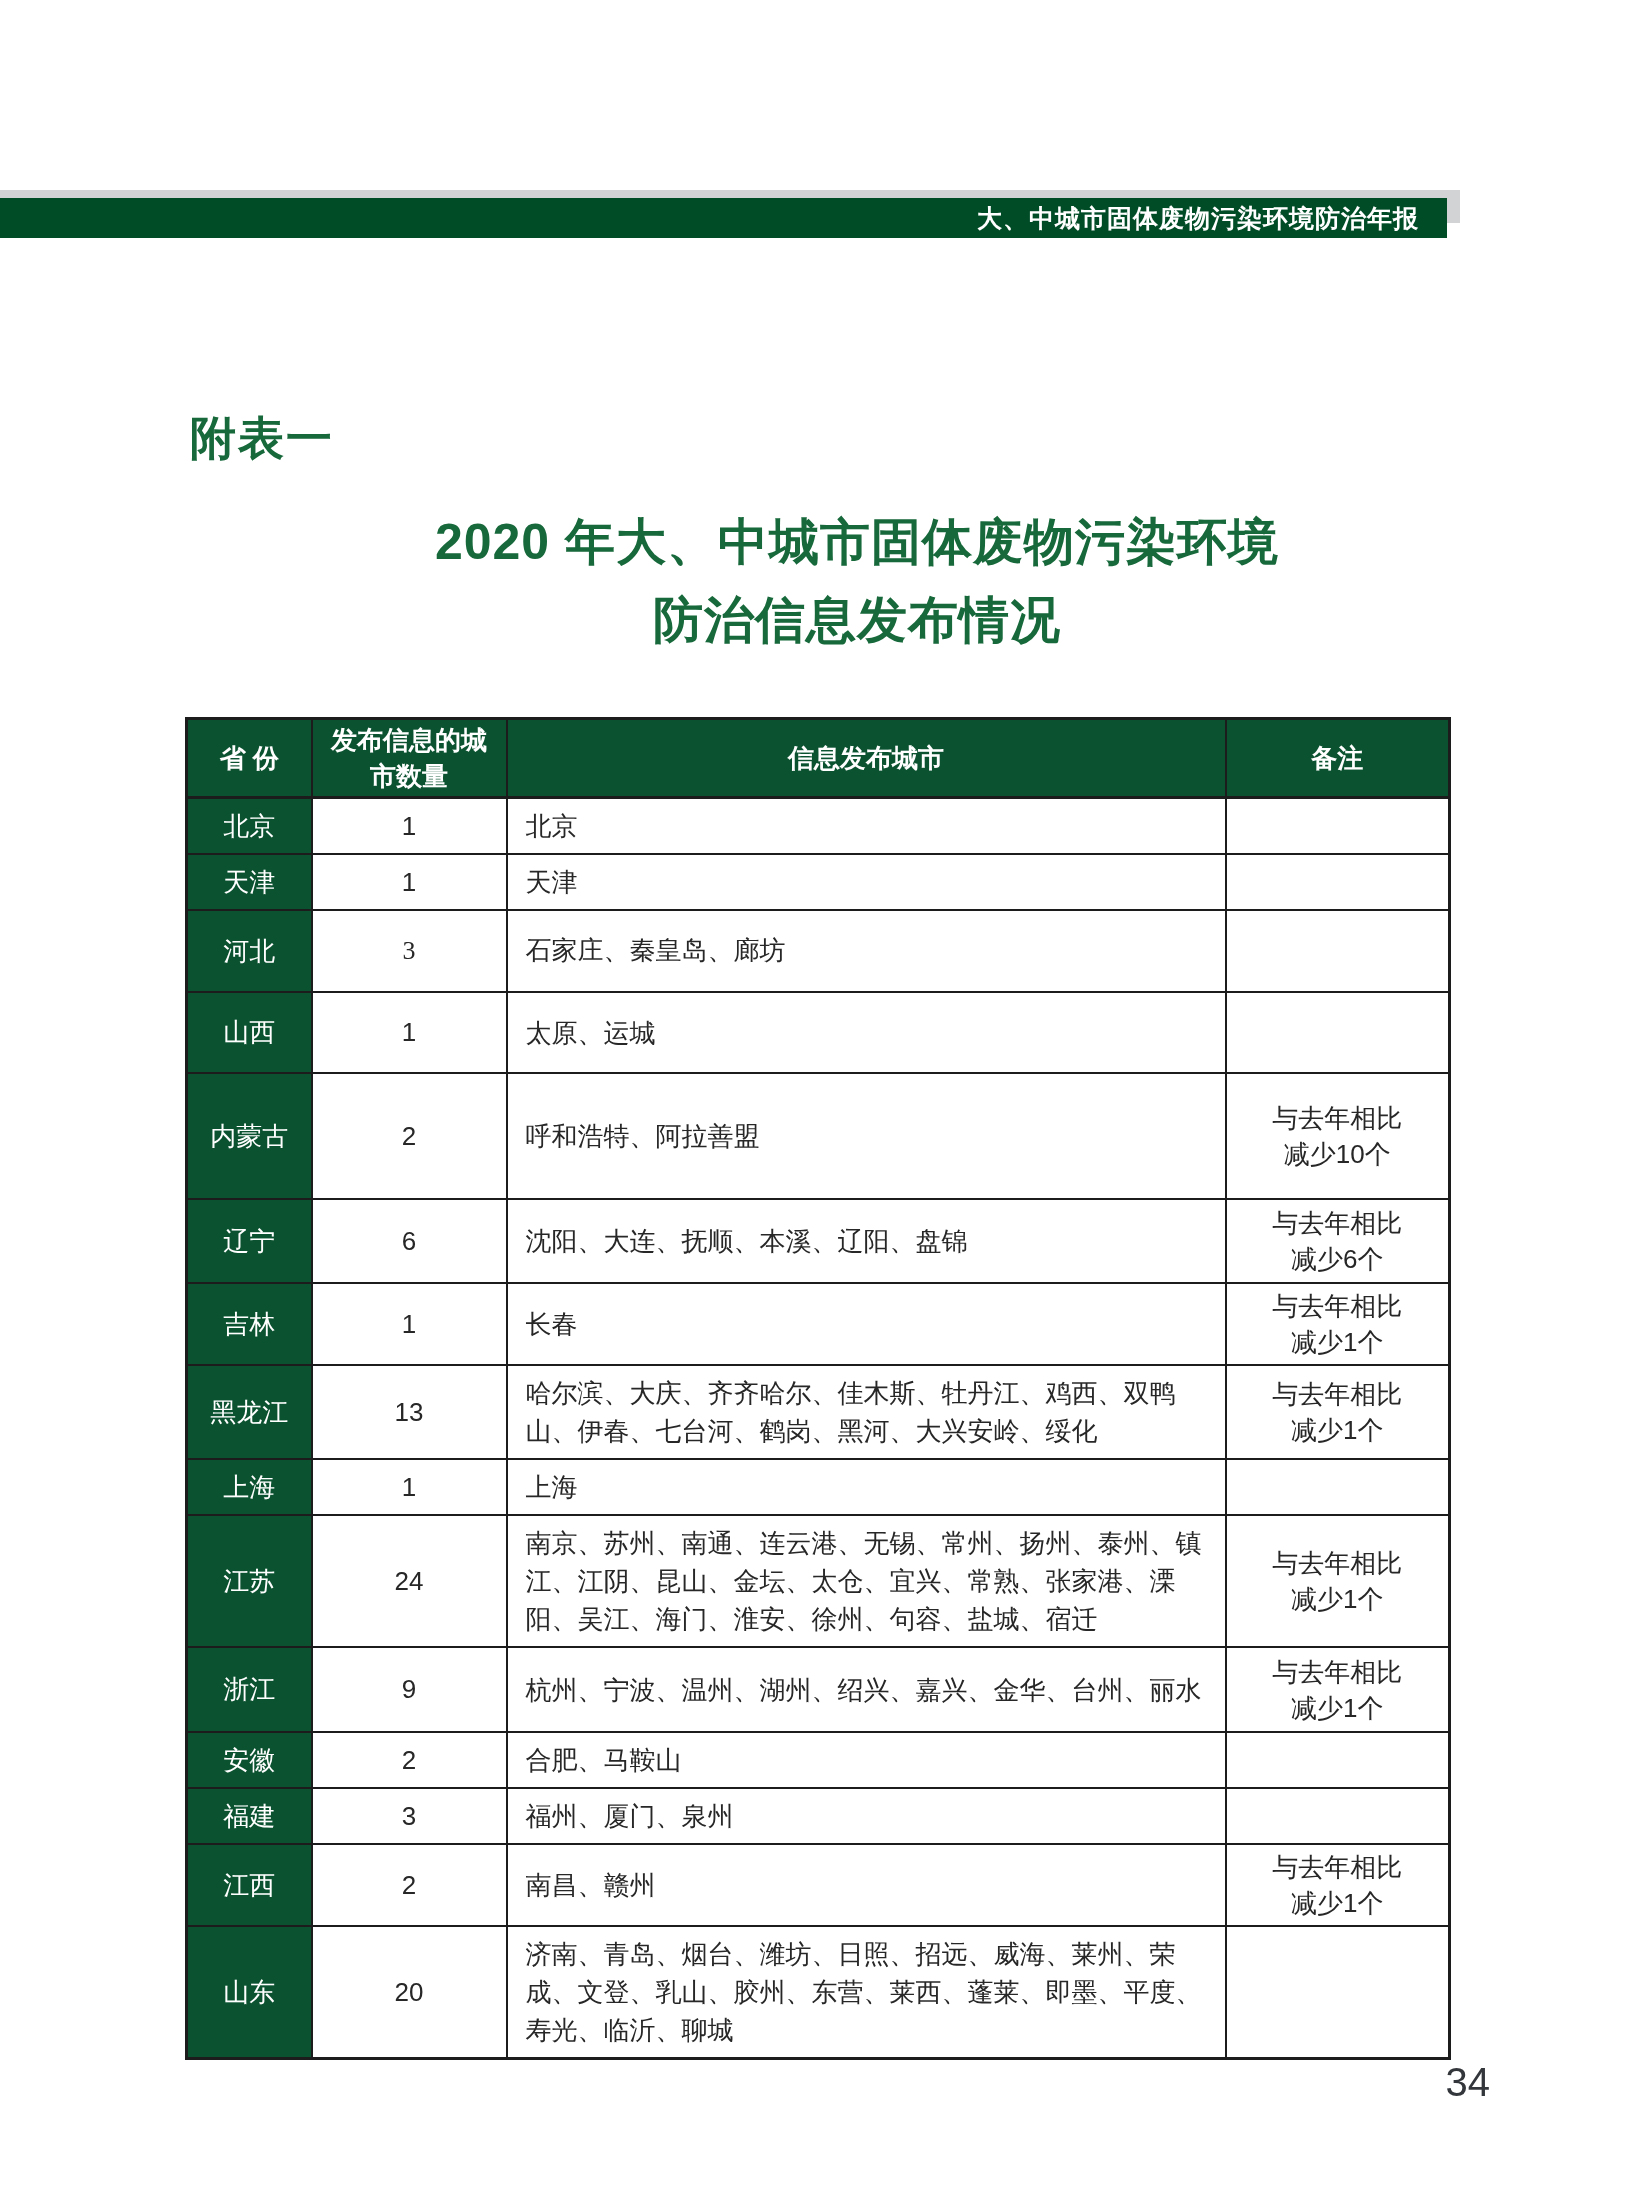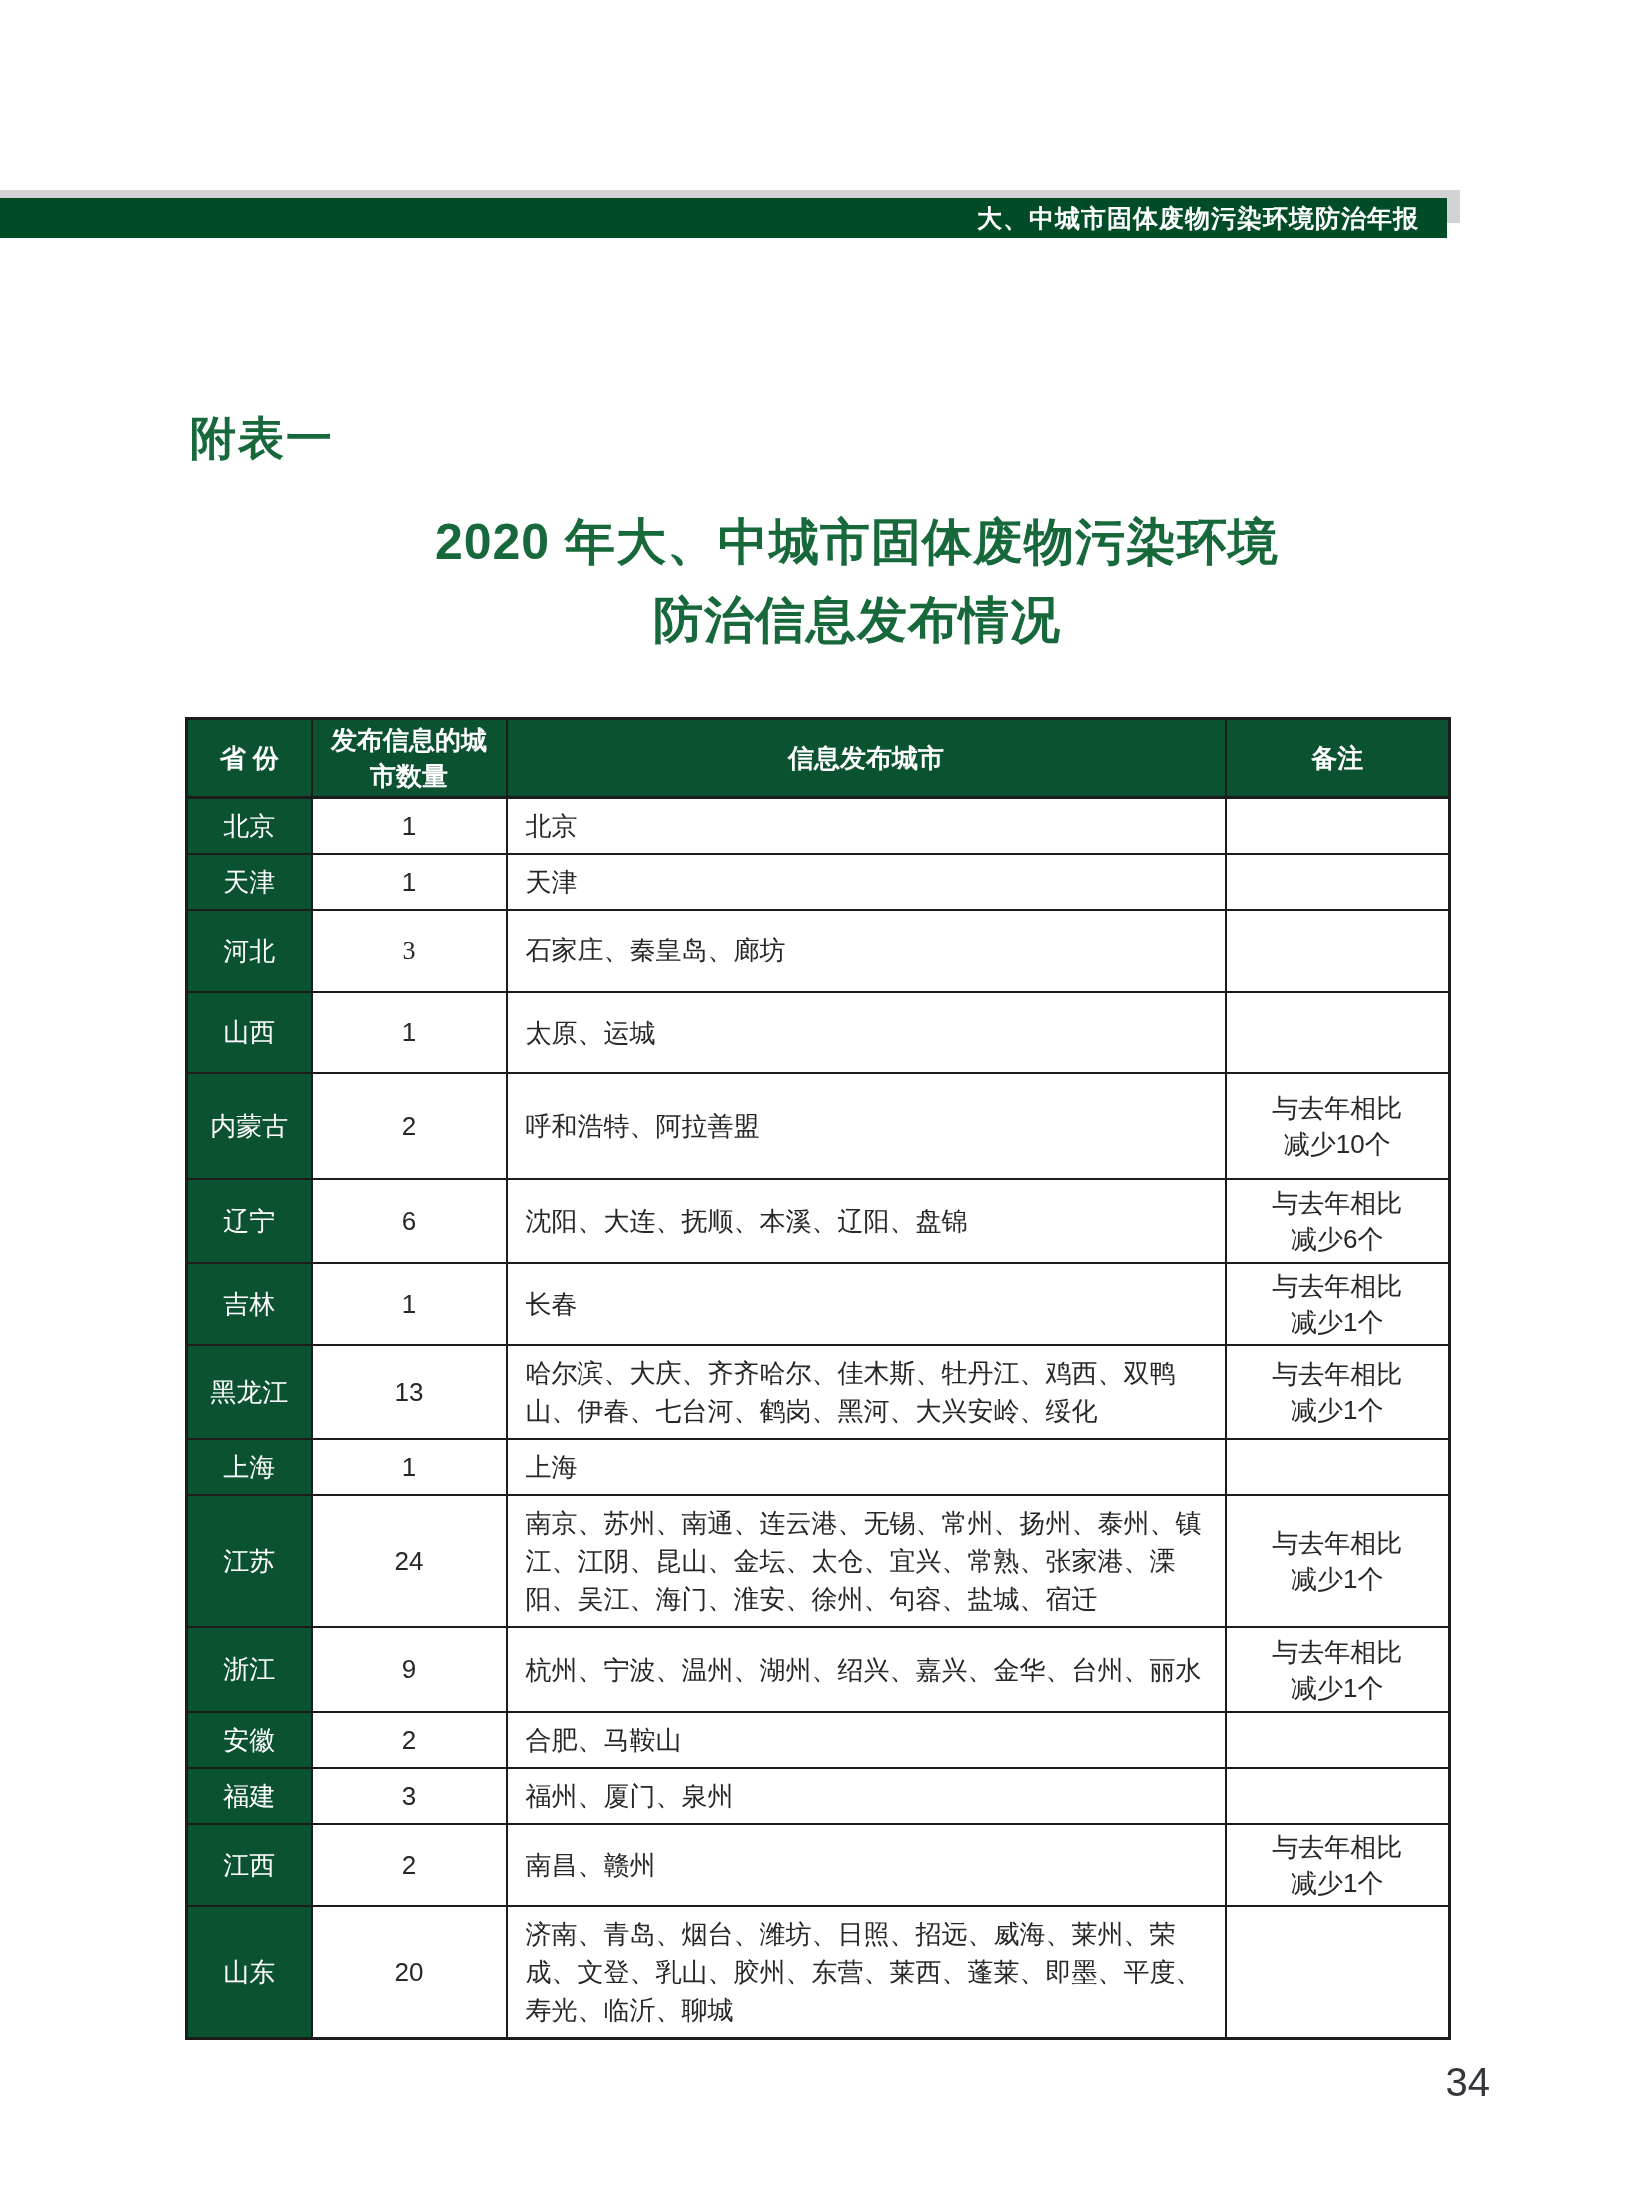--- a/index.html
+++ b/index.html
@@ -90,21 +90,21 @@
     color:var(--cell-text);text-align:center;
     white-space:pre-line;line-height:36px;background:#fff;
     padding:4px 6px;
   }
   
   tbody tr{height:48px;}
   tbody tr:nth-child(1){height:50px;}
   tbody tr:nth-child(2){height:52px;margin-left:43px;}
   tbody tr:nth-child(3){height:82px;font-family:Liberation Serif, serif;}
   tbody tr:nth-child(4){height:81px;}
-  tbody tr:nth-child(5){height:106px;margin-top:24px;}
+  tbody tr:nth-child(5){height:126px;margin-top:24px;}
   tbody tr:nth-child(6){height:84px;}
   tbody tr:nth-child(7){height:81px;}
   tbody tr:nth-child(8){height:87px;}
   tbody tr:nth-child(9){height:48px;}
   tbody tr:nth-child(10){height:119px;}
   tbody tr:nth-child(11){height:85px;}
   tbody tr:nth-child(12){height:50px;margin-left:14px;}
   tbody tr:nth-child(13){height:47px;}
   tbody tr:nth-child(14){height:74px;}
   tbody tr:nth-child(15){height:107px;}

